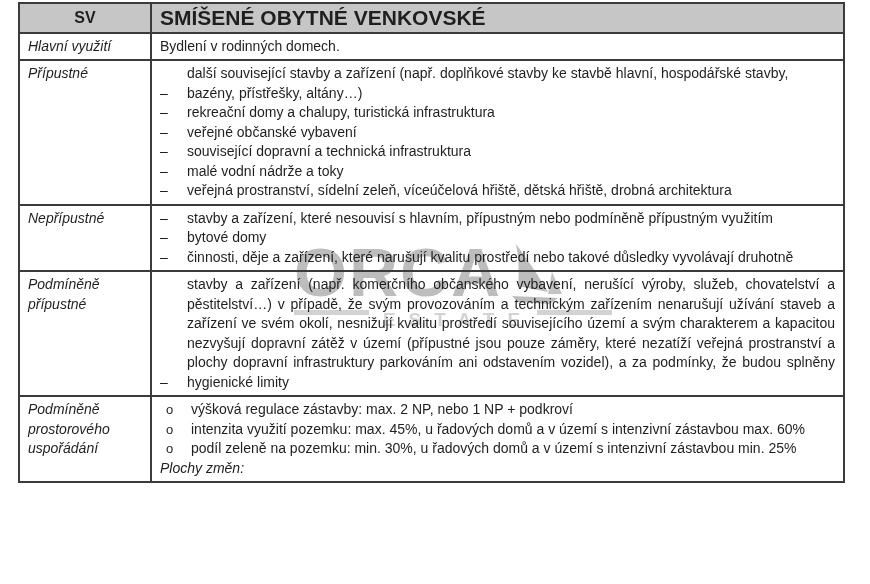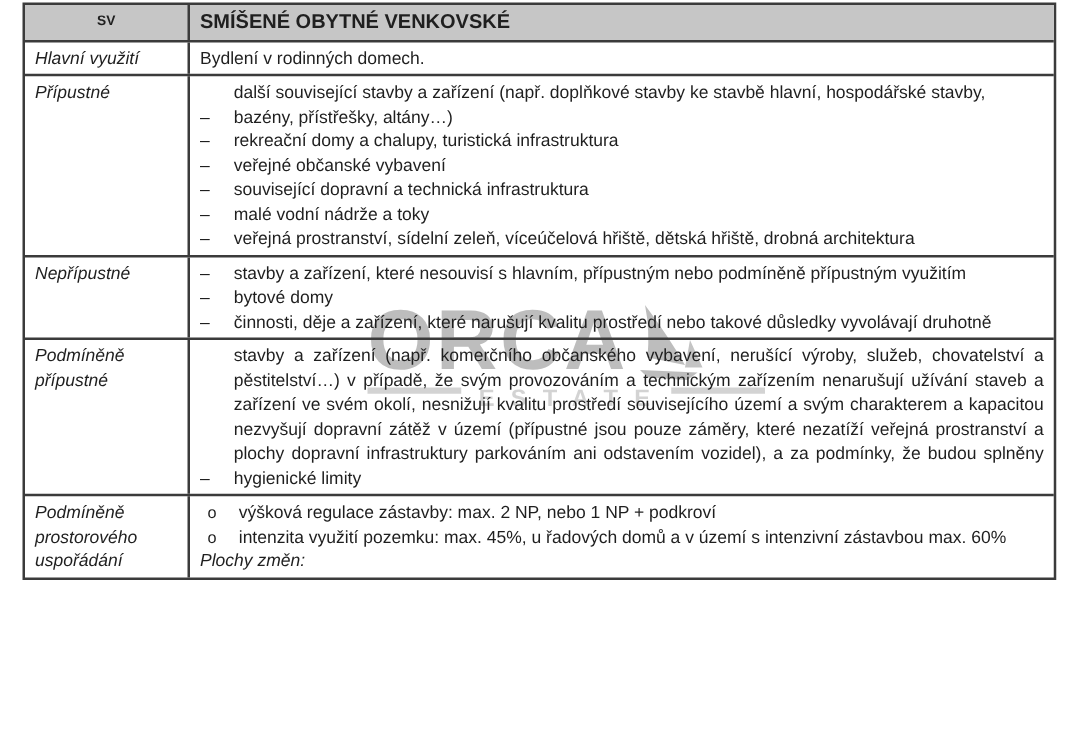--- a/index.html
+++ b/index.html
@@ -44,25 +44,25 @@
   }
   .row{display:flex;border-top:2px solid var(--border);background:transparent;}
   .row:first-child{border-top:none;}
   .cell-label{
     flex:0 0 132px;border-right:2px solid var(--border);
     padding:3px 8px;font-style:italic;
   }
   .cell-content{flex:1;padding:3px 8px;}
   .row.header{background:var(--header_bg);}
   .row.header .cell-label{
-    font-style:normal;font-weight:700;text-align:center;font-size:11px;
+    font-style:normal;font-weight:700;text-align:center;font-size:16px;
     padding-top:4px;padding-bottom:4px;
   }
   .row.header .cell-content{
-    font-weight:700;font-size:16px;padding-top:4px;padding-bottom:4px;
+    font-weight:700;font-size:21px;padding-top:4px;padding-bottom:4px;
   }
 
   .d-item{display:flex;align-items:flex-end;}
   .d-item::before{content:"\2013";flex:0 0 27px;}
   .d-item>span{flex:1;display:block;}
   .justify .d-item>span{text-align:justify;}
 
   .o-item{display:flex;}
   .o-item::before{content:"o";flex:0 0 25px;padding-left:6px;font-size:13px;}
   .o-item>span{flex:1;display:block;}
@@ -152,18 +152,21 @@
 
     <div class="row">
       <div class="cell-label">Podmíněně prostorového uspořádání</div>
       <div class="cell-content">
         <div class="o-item">
             <span>výšková regulace zástavby: max. 2 NP, nebo 1 NP + podkroví</span>
           </div>
         <div class="o-item">
             <span>intenzita využití pozemku: max. 45%, u řadových domů a v území s intenzivní zástavbou max. 60%</span>
           </div>
+        <div class="o-item">
+            <span>podíl zeleně na pozemku: min. 30%, u řadových domů a v území s intenzivní zástavbou min. 25%</span>
+          </div>
         <div class="sec-heading">Plochy změn:</div>
       </div>
     </div>
 
   </div>
 </div>
 
 </body></html>

